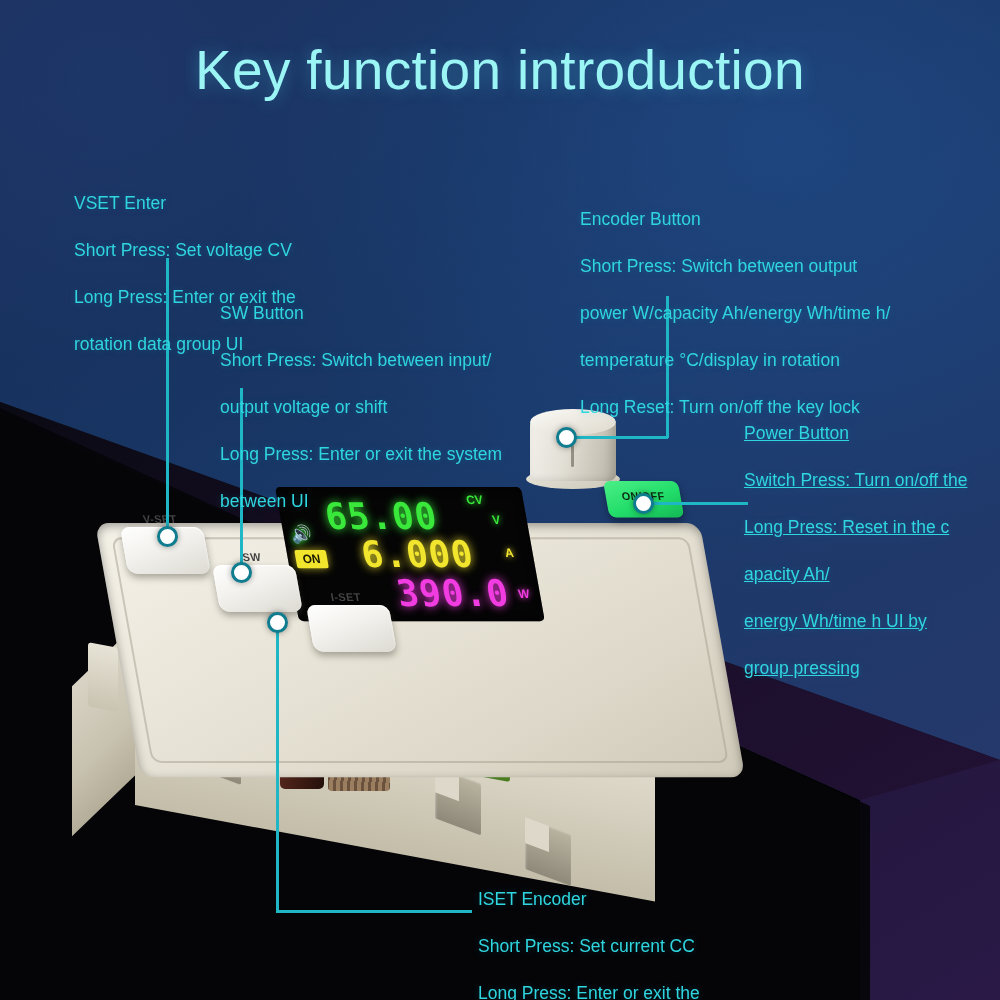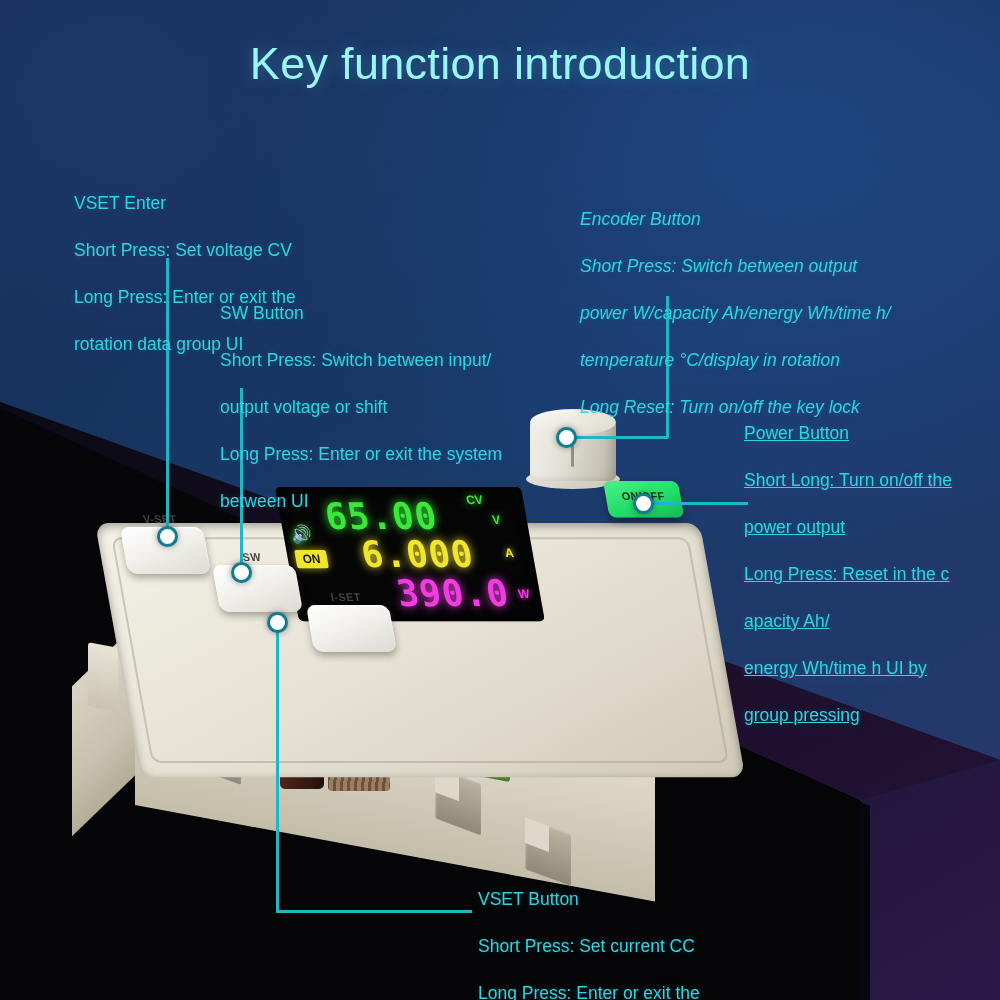--- a/index.html
+++ b/index.html
@@ -7,34 +7,34 @@
 
   .stage{position:relative;width:1000px;height:1000px;overflow:hidden;
     background:
       radial-gradient(ellipse 900px 700px at 78% 14%, rgba(32,72,132,.85) 0%, rgba(22,48,96,0) 62%),
       radial-gradient(ellipse 700px 600px at 10% 8%, rgba(30,58,110,.7) 0%, rgba(18,38,80,0) 60%),
       linear-gradient(150deg,#1b2d5a 0%,#17325e 26%,#1a3a6b 48%,#20386a 70%,#2b3a6d 100%);
   }
 
   
   .title{position:absolute;left:0;top:38px;width:1000px;text-align:center;
-    font-size:45px;font-weight:400;letter-spacing:.3px;color:#9af5f4;
+    font-size:55px;font-weight:400;letter-spacing:.3px;color:#9af5f4;
     text-shadow:0 0 16px rgba(80,220,240,.35);}
 
   
   .platform{position:absolute;left:0;top:0;width:1000px;height:1000px;}
 
   
   .callout{position:absolute;color:#2fd6e0;font-size:17.5px;line-height:23.5px;
     white-space:pre-line;text-shadow:0 0 7px rgba(30,180,200,.28);}
   .callout .hd{display:block;}
 
   #c-vset{left:74px;top:168px;width:300px;}
   #c-sw{left:220px;top:278px;width:330px;}
-  #c-enc{left:580px;top:184px;width:360px;font-style:italic;}
+  #c-enc{left:580px;top:184px;width:360px;}
   #c-pow{left:744px;top:398px;width:245px;text-decoration:underline;}
   #c-iset{left:478px;top:864px;width:330px;}
 
   
   .lead{position:absolute;background:#1fb6c6;}
   .lead.v{width:2.5px;}
   .lead.h{height:2.5px;}
   .dot{position:absolute;width:21px;height:21px;border-radius:50%;
     background:#ffffff;border:3.5px solid #0f7c8f;box-sizing:border-box;
     box-shadow:0 0 6px rgba(0,0,0,.4);}
@@ -286,28 +286,27 @@
   <div class="callout" id="c-enc">
     <span class="hd">Encoder Button</span>
     <span class="hd">Short Press: Switch between output</span>
     <span class="hd">power W/capacity Ah/energy Wh/time h/</span>
     <span class="hd">temperature °C/display in rotation</span>
     <span class="hd">Long Reset: Turn on/off the key lock</span>
   </div>
 
   <div class="callout" id="c-pow">
     <span class="hd">Power Button</span>
-    <span class="hd">Short Long: Turn on/off the</span>
-    <span class="hd">power output</span>
+    <span class="hd">Switch Press: Turn on/off the</span>
     <span class="hd">Long Press: Reset in the c</span>
     <span class="hd">apacity Ah/</span>
     <span class="hd">energy Wh/time h  UI by</span>
     <span class="hd">group pressing</span>
   </div>
 
   <div class="callout" id="c-iset">
-    <span class="hd">VSET Button</span>
+    <span class="hd">ISET Encoder</span>
     <span class="hd">Short Press: Set current CC</span>
     <span class="hd">Long Press: Enter or exit the</span>
     
   </div>
 
 </div>
 
 </body></html>

